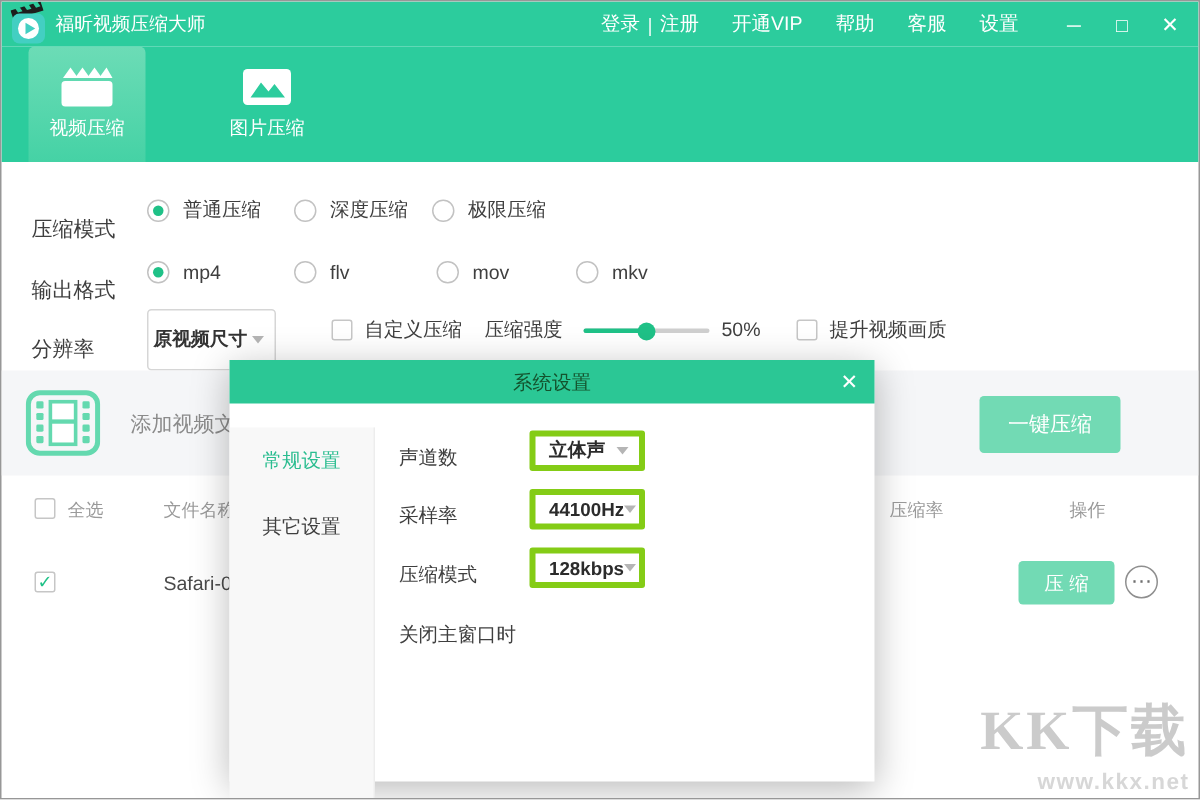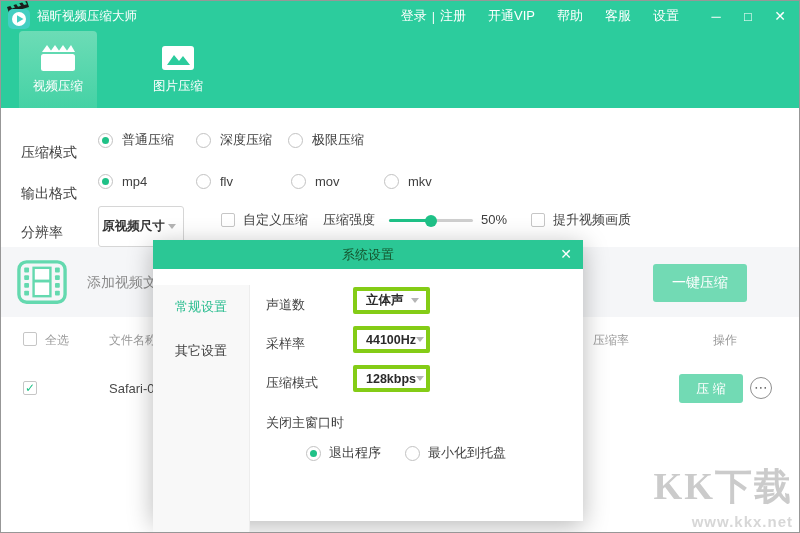--- a/index.html
+++ b/index.html
@@ -320,31 +320,17 @@
         <div class="m-row m-row3">
           <span class="m-label">压缩模式</span>
         </div>
         <span class="m-select m-sel3">
           <span class="val">128kbps</span>
           <i class="caret"></i>
         </span>
         <div class="m-row m-row4">
           <span class="m-label">关闭主窗口时</span>
         </div>
-        <div class="m-radio-row">
-          <span class="opt2">
-            <span class="radio checked">
-                <span class="dot"></span>
-              </span>
-            <span>退出程序</span>
-          </span>
-          <span class="opt2">
-            <span class="radio">
-                <span class="dot"></span>
-              </span>
-            <span>最小化到托盘</span>
-          </span>
-        </div>
       </div>
     </div>
   </div>
 
 </div>
 
 </body></html>

